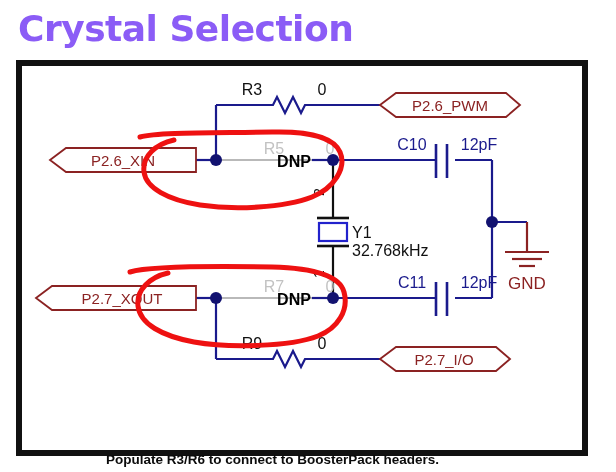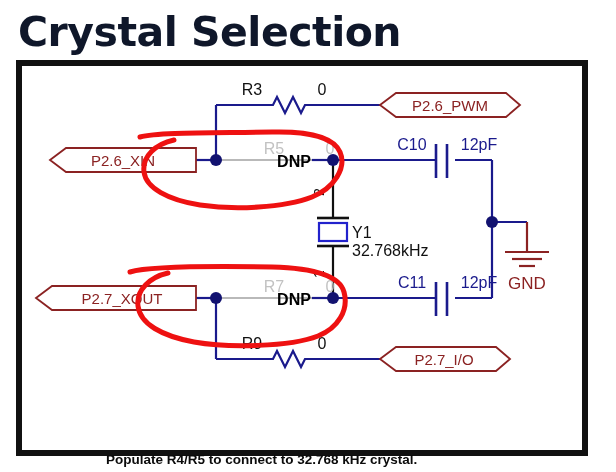--- a/index.html
+++ b/index.html
@@ -11,24 +11,24 @@
     width: 616px;
     height: 472px;
     position: relative;
     font-family: "Liberation Sans", sans-serif;
     overflow: hidden;
   }
   #page-title {
     position: absolute;
     left: 18px;
     top: 8px;
-    font-size: 41px;
+    font-size: 36px;
     font-weight: bold;
     letter-spacing: -0.5px;
-    color: #0f172a;
+    color: #8b5cf6;
     font-family: "DejaVu Sans", sans-serif;
     white-space: nowrap;
     text-align: center;
   }
   #schematic-frame {
     position: absolute;
     left: 16px;
     top: 60px;
     width: 572px;
     height: 396px;
@@ -219,16 +219,17 @@
                C 294,202 318,211 322,226
                C 327,244 316,262 296,270
                C 268,281 206,282 172,276
                C 140,270 118,258 116,240
                C 114,224 128,211 146,207"></path>
     </g>
 
   </svg>
 
   <div id="notes">
+    <span class="note-line">Populate R3/R6 to connect to BoosterPack headers.</span>
     <span class="note-line">Populate R4/R5 to connect to 32.768 kHz crystal.</span>
   </div>
 
 </div>
 
 </body></html>

